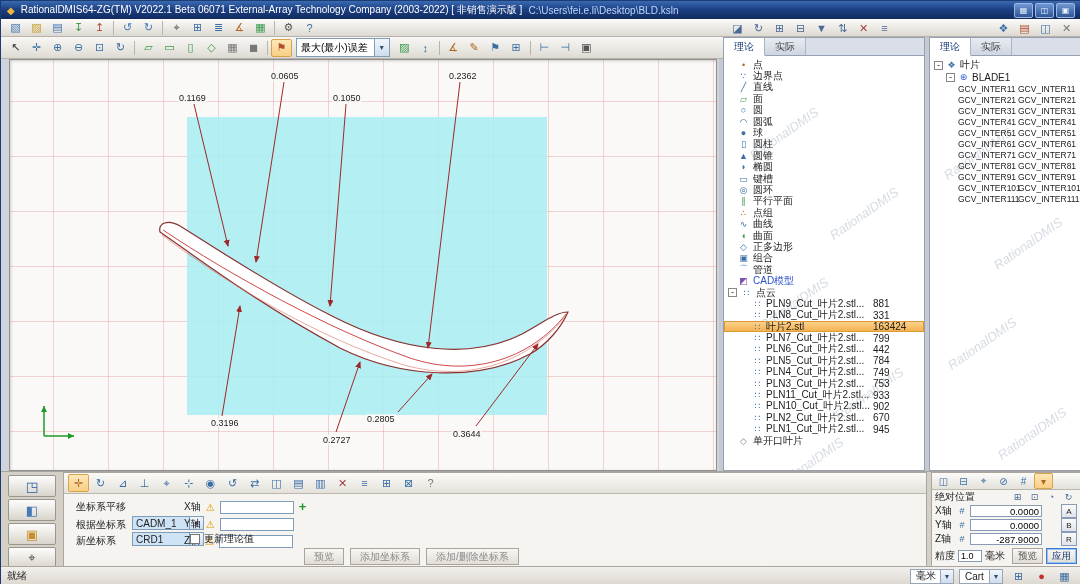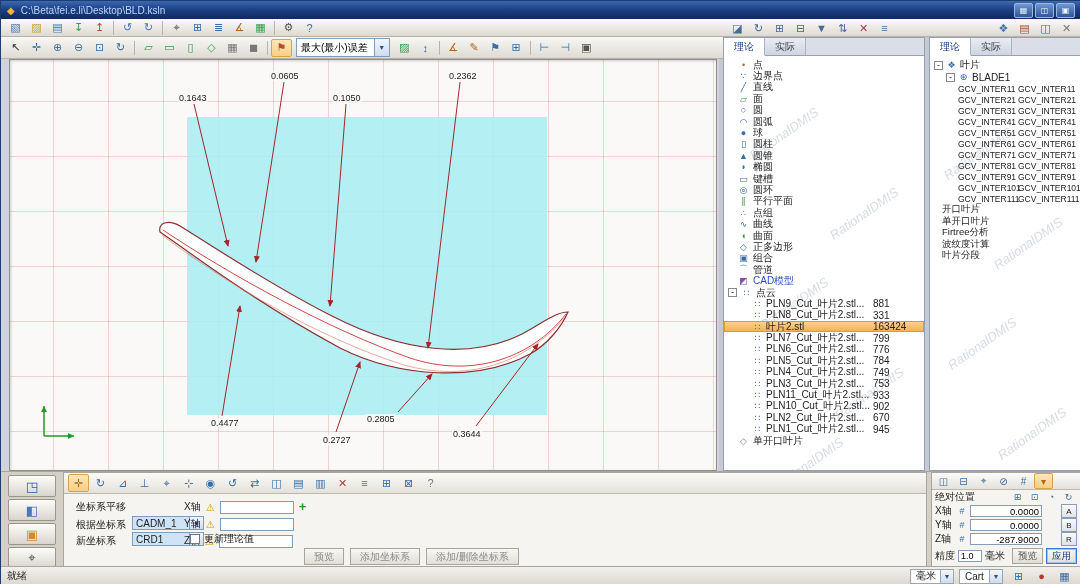--- a/index.html
+++ b/index.html
@@ -99,21 +99,22 @@
   .sb-combo{display:flex;align-items:center;height:15px;border:1px solid #9aa6b8;background:#fff;padding-left:5px;min-width:44px;font-size:10px;box-sizing:border-box}
   .sb-combo .arrow{margin-left:auto;width:12px;height:100%;background:linear-gradient(#f2f6fb,#cfdcee);border-left:1px solid #9aa6b8;font-size:7px;display:flex;align-items:center;justify-content:center;color:#33507a}
 </style>
 </head>
 <body>
 
 <div id="app">
 
   <div class="titlebar">
     <span class="appico">◆</span>
-    <span class="tpath">C:\Beta\fei.e.li\Desktop\BLD.ksln</span>
+    <span class="ttext">RationalDMIS64-ZG(TM) V2022.1 Beta 06071   External-Array Technology Company (2003-2022) [ 非销售演示版 ]</span>
+    <span class="tpath">C:\Users\fei.e.li\Desktop\BLD.ksln</span>
     <span class="tbtns" id="title-buttons">
         <span class="tbico">▦</span>
         <span class="tbico">◫</span>
         <span class="tbico">▣</span>
       </span>
   </div>
 
   <div class="menubar">
     <span id="menu-left" style="display:flex;align-items:center">
         <span class="tbico" style="color: rgb(74, 122, 181);">▧</span>
@@ -209,25 +210,25 @@
     <line x1="184" y1="44" x2="218" y2="186" class="leader" marker-end="url(#arrow)"></line>
         <line x1="274" y1="22" x2="246" y2="202" class="leader" marker-end="url(#arrow)"></line>
         <line x1="336" y1="44" x2="320" y2="246" class="leader" marker-end="url(#arrow)"></line>
         <line x1="450" y1="22" x2="418" y2="288" class="leader" marker-end="url(#arrow)"></line>
         <line x1="212" y1="356" x2="230" y2="246" class="leader" marker-end="url(#arrow)"></line>
         <line x1="326" y1="372" x2="350" y2="302" class="leader" marker-end="url(#arrow)"></line>
         <line x1="388" y1="352" x2="422" y2="314" class="leader" marker-end="url(#arrow)"></line>
         <line x1="466" y1="366" x2="528" y2="284" class="leader" marker-end="url(#arrow)"></line>
       </svg>
     <div id="anno-labels">
-        <div class="dim" style="left: 168px; top: 33px;">0.1643</div>
+        <div class="dim" style="left: 168px; top: 33px;">0.1169</div>
         <div class="dim" style="left: 260px; top: 11px;">0.0605</div>
         <div class="dim" style="left: 322px; top: 33px;">0.1050</div>
         <div class="dim" style="left: 438px; top: 11px;">0.2362</div>
-        <div class="dim" style="left: 200px; top: 358px;">0.4477</div>
+        <div class="dim" style="left: 200px; top: 358px;">0.3196</div>
         <div class="dim" style="left: 312px; top: 375px;">0.2727</div>
         <div class="dim" style="left: 356px; top: 354px;">0.2805</div>
         <div class="dim" style="left: 442px; top: 369px;">0.3644</div>
       </div>
   </div>
 
   <div class="vsplit" style="left:718px"></div>
   <div class="vsplit" style="left:924px"></div>
 
   <div class="panel" id="panel1">
@@ -340,21 +341,21 @@
             <span class="pccount">163424</span>
           </div>
           <div class="pcrow">
             <span class="tico" style="color: rgb(58, 110, 165);">∷</span>
             <span class="pcname">PLN7_Cut_叶片2.stl...</span>
             <span class="pccount">799</span>
           </div>
           <div class="pcrow">
             <span class="tico" style="color: rgb(58, 110, 165);">∷</span>
             <span class="pcname">PLN6_Cut_叶片2.stl...</span>
-            <span class="pccount">776</span>
+            <span class="pccount">442</span>
           </div>
           <div class="pcrow">
             <span class="tico" style="color: rgb(58, 110, 165);">∷</span>
             <span class="pcname">PLN5_Cut_叶片2.stl...</span>
             <span class="pccount">784</span>
           </div>
           <div class="pcrow">
             <span class="tico" style="color: rgb(58, 110, 165);">∷</span>
             <span class="pcname">PLN4_Cut_叶片2.stl...</span>
             <span class="pccount">749</span>
@@ -450,37 +451,20 @@
             <span class="gl">GCV_INTER91</span>
             <span class="gr">GCV_INTER91</span>
           </div>
           <div class="grow">
             <span class="gl">GCV_INTER101</span>
             <span class="gr">GCV_INTER101</span>
           </div>
           <div class="grow">
             <span class="gl">GCV_INTER111</span>
             <span class="gr">GCV_INTER111</span>
-          </div>
-        </div>
-      <div id="extras-list">
-          <div class="xrow">
-            <span>开口叶片</span>
-          </div>
-          <div class="xrow">
-            <span>单开口叶片</span>
-          </div>
-          <div class="xrow">
-            <span>Firtree分析</span>
-          </div>
-          <div class="xrow">
-            <span>波纹度计算</span>
-          </div>
-          <div class="xrow">
-            <span>叶片分段</span>
           </div>
         </div>
     <span class="wm" style="left: 8px; top: 90px;">RationalDMIS</span>
         <span class="wm" style="left: 58px; top: 180px;">RationalDMIS</span>
         <span class="wm" style="left: 12px; top: 280px;">RationalDMIS</span>
         <span class="wm" style="left: 62px; top: 370px;">RationalDMIS</span>
       </div>
   </div>
 
   <div class="bottombar">

